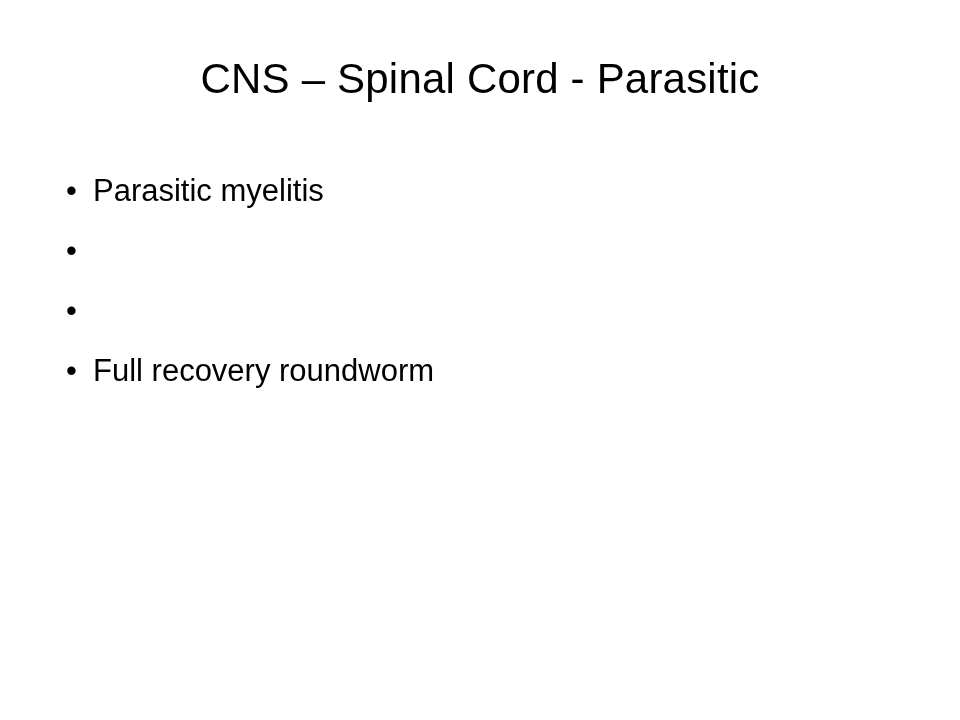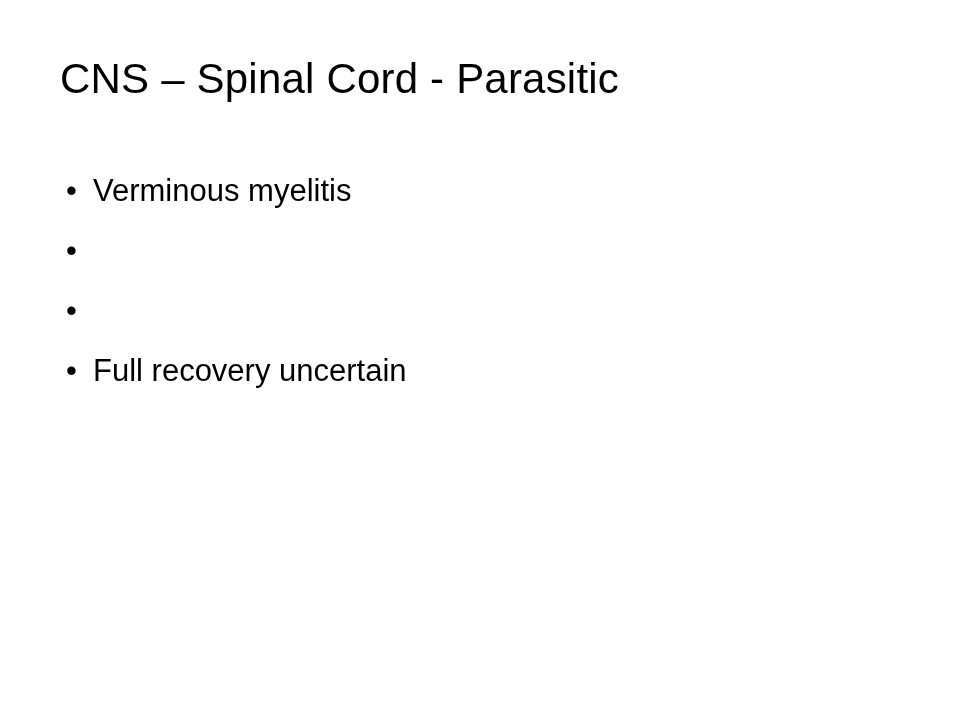--- a/index.html
+++ b/index.html
@@ -19,21 +19,21 @@
     color: #000000;
     -webkit-font-smoothing: antialiased;
   }
 
   
   .slide-title {
     position: absolute;
     left: 60px;
     top: 54px;
     width: 840px;
-    text-align: left;
+    text-align: center;
     font-family: "Liberation Sans", sans-serif;
     font-size: 42px;
     line-height: 50px;
     font-weight: 400;
     letter-spacing: 0.2px;
     color: #000000;
     white-space: nowrap;
   }
 
   
@@ -88,31 +88,31 @@
 <body>
 
 <div class="slide">
 
   <div class="slide-title">CNS – Spinal Cord - Parasitic</div>
 
   <ul class="body-list">
 
     <li class="bullet-item">
       <span class="bullet-marker">•</span>
-      <span class="bullet-text">Verminous myelitis</span>
+      <span class="bullet-text">Parasitic myelitis</span>
     </li>
 
     <li class="bullet-item">
       <span class="bullet-marker">•</span>
     </li>
 
     <li class="bullet-item">
       <span class="bullet-marker">•</span>
     </li>
 
     <li class="bullet-item">
       <span class="bullet-marker">•</span>
-      <span class="bullet-text">Full recovery uncertain</span>
+      <span class="bullet-text">Full recovery roundworm</span>
     </li>
 
   </ul>
 
 </div>
 
 </body></html>

